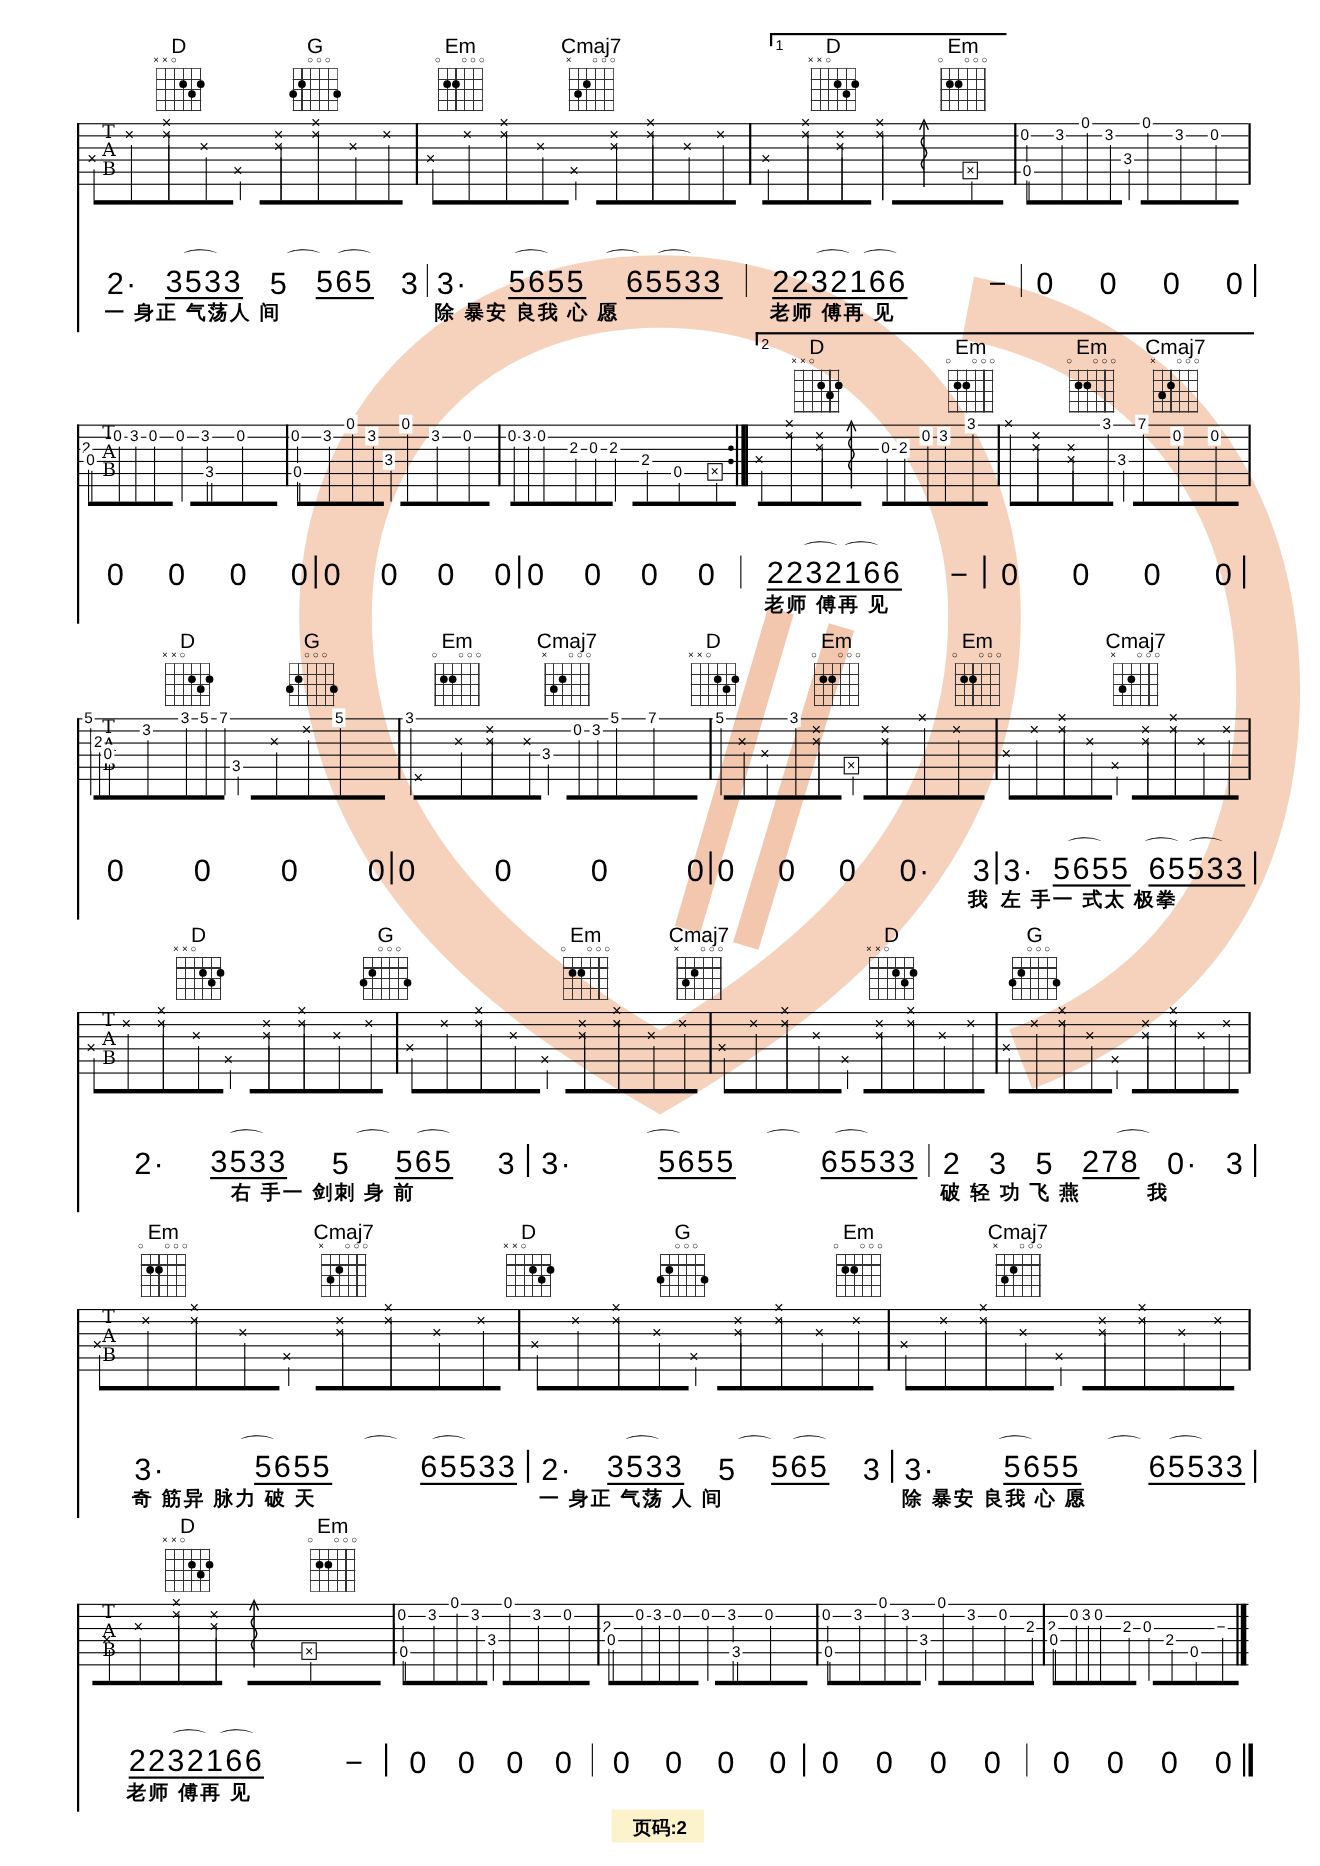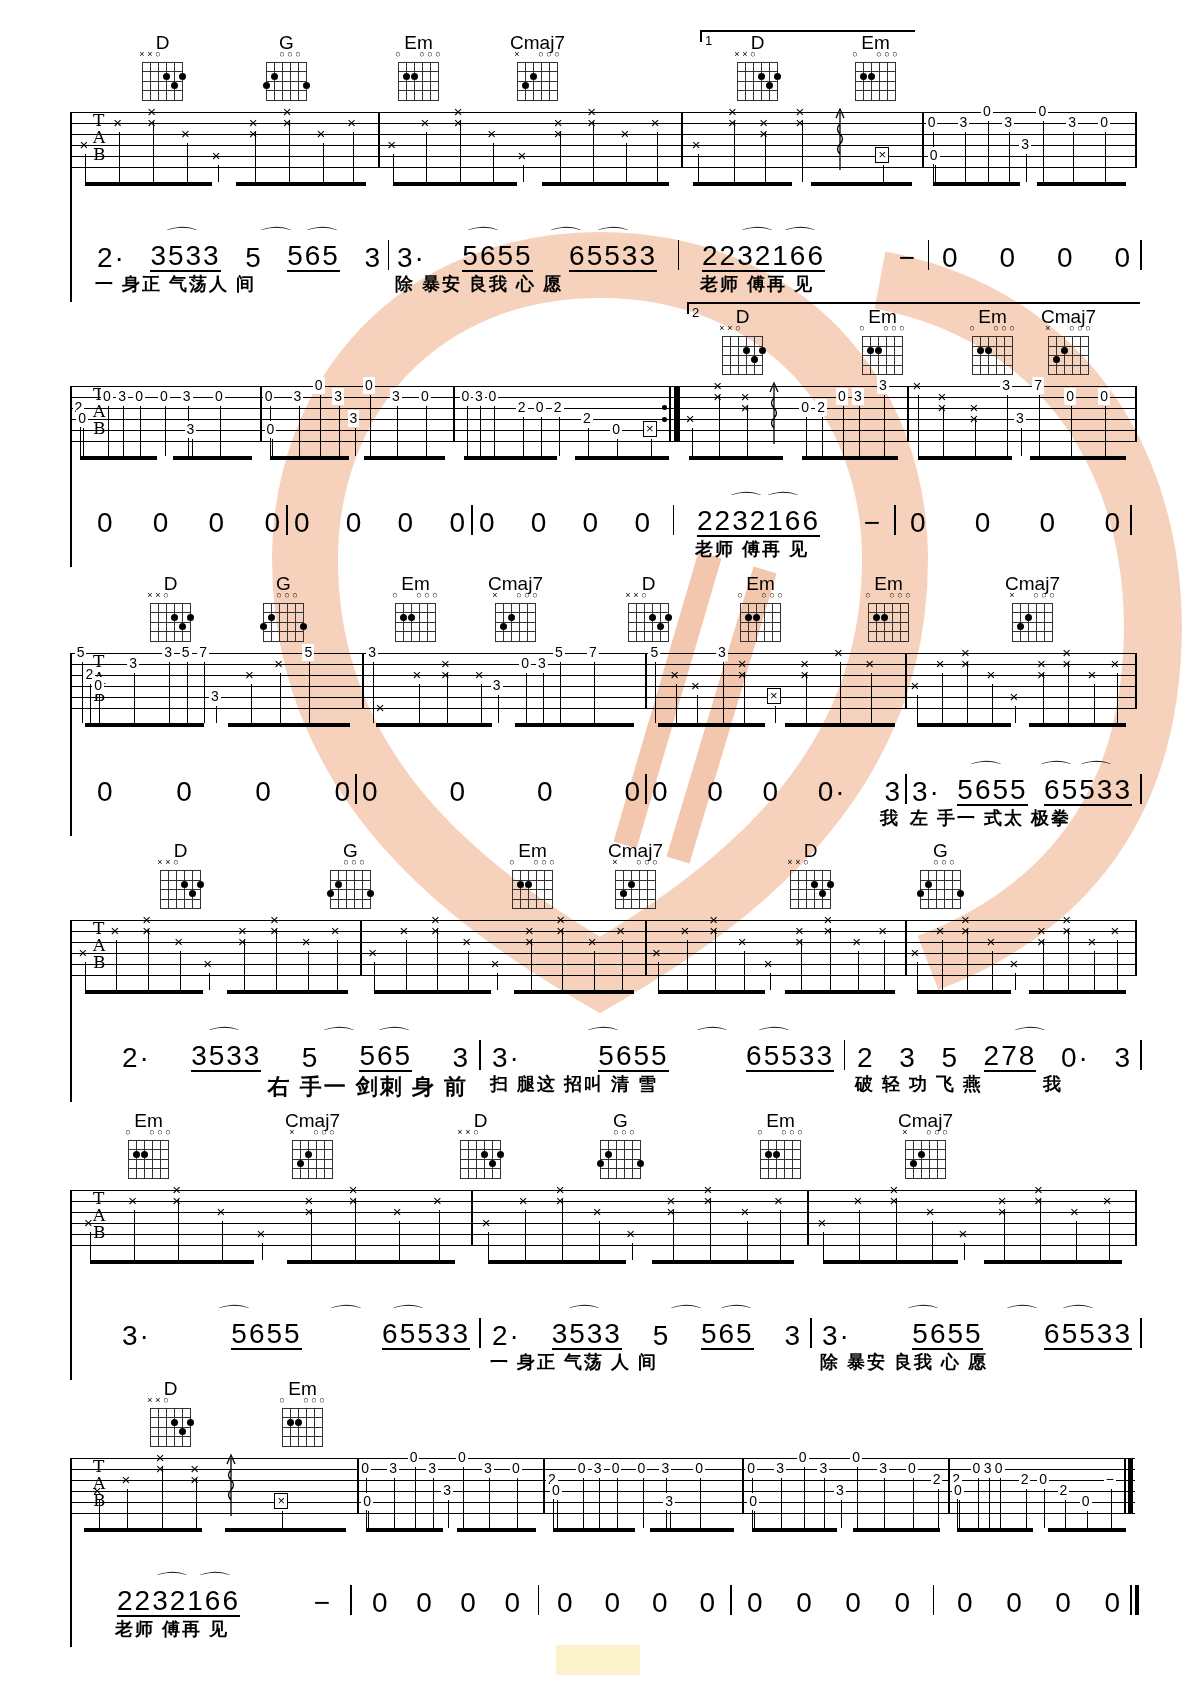--- a/index.html
+++ b/index.html
@@ -797,31 +797,30 @@
       <div class="abs" style="left: 120px; top: 1038px; width: 348px; height: 34px; display: flex; justify-content: space-between; align-items: flex-end; padding: 0px 2px;">
         <span style="font-size: 28px; letter-spacing: 2px; line-height: 1.05;">2·</span>
         <span style="font-size: 28px; letter-spacing: 2px; line-height: 1.05; border-bottom: 2px solid rgb(0, 0, 0);">3533</span>
         <span style="font-size: 28px; letter-spacing: 2px; line-height: 1.05;">5</span>
         <span style="font-size: 28px; letter-spacing: 2px; line-height: 1.05; border-bottom: 2px solid rgb(0, 0, 0);">565</span>
         <span style="font-size: 28px; letter-spacing: 2px; line-height: 1.05;">3</span>
       </div>
       <div class="abs" style="left: 213.96px; top: 1023px; font-size: 20px; transform: scaleX(1.8);">⌒</div>
       <div class="abs" style="left: 328.8px; top: 1023px; font-size: 20px; transform: scaleX(1.8);">⌒</div>
       <div class="abs" style="left: 384.48px; top: 1023px; font-size: 20px; transform: scaleX(1.8);">⌒</div>
-      <div class="abs" style="left: 120px; top: 1072px; width: 348px; font-size: 22px; font-weight: bold; white-space: nowrap; letter-spacing: 2px; text-align: right;">右 手一 剑刺 身 前</div>
+      <div class="abs" style="left: 120px; top: 1072px; width: 348px; font-size: 18px; font-weight: bold; white-space: nowrap; letter-spacing: 2px; text-align: center;">右 手一 剑刺 身 前</div>
       <div class="abs" style="left: 479px; top: 1040px; width: 1.5px; height: 30px; background: rgb(0, 0, 0);"></div>
       <div class="abs" style="left: 490px; top: 1038px; width: 342px; height: 34px; display: flex; justify-content: space-between; align-items: flex-end; padding: 0px 2px;">
         <span style="font-size: 28px; letter-spacing: 2px; line-height: 1.05;">3·</span>
         <span style="font-size: 28px; letter-spacing: 2px; line-height: 1.05; border-bottom: 2px solid rgb(0, 0, 0);">5655</span>
         <span style="font-size: 28px; letter-spacing: 2px; line-height: 1.05; border-bottom: 2px solid rgb(0, 0, 0);">65533</span>
       </div>
       <div class="abs" style="left: 592.6px; top: 1023px; font-size: 20px; transform: scaleX(1.8);">⌒</div>
       <div class="abs" style="left: 702.04px; top: 1023px; font-size: 20px; transform: scaleX(1.8);">⌒</div>
       <div class="abs" style="left: 763.6px; top: 1023px; font-size: 20px; transform: scaleX(1.8);">⌒</div>
-      <div class="abs" style="left: 490px; top: 1072px; width: 342px; font-size: 18px; font-weight: bold; white-space: nowrap; letter-spacing: 2px; text-align: left;">扫 腿这 招叫 清 雪</div>
       <div class="abs" style="left: 843.5px; top: 1040px; width: 1.5px; height: 30px; background: rgb(0, 0, 0);"></div>
       <div class="abs" style="left: 855px; top: 1038px; width: 275px; height: 34px; display: flex; justify-content: space-between; align-items: flex-end; padding: 0px 2px;">
         <span style="font-size: 28px; letter-spacing: 2px; line-height: 1.05;">2</span>
         <span style="font-size: 28px; letter-spacing: 2px; line-height: 1.05;">3</span>
         <span style="font-size: 28px; letter-spacing: 2px; line-height: 1.05;">5</span>
         <span style="font-size: 28px; letter-spacing: 2px; line-height: 1.05; border-bottom: 2px solid rgb(0, 0, 0);">278</span>
         <span style="font-size: 28px; letter-spacing: 2px; line-height: 1.05;">0·</span>
         <span style="font-size: 28px; letter-spacing: 2px; line-height: 1.05;">3</span>
       </div>
       <div class="abs" style="left: 1020px; top: 1023px; font-size: 20px; transform: scaleX(1.8);">⌒</div>
@@ -967,20 +966,21 @@
       <div class="abs" style="left: 1102.76px; top: 1193px; font-size: 15px; line-height: 16px;">×</div>
       <div class="abs" style="left: 1108.76px; top: 1210px; width: 1px; height: 50px; background: rgb(0, 0, 0);"></div>
       <div class="abs" style="left: 120px; top: 1316px; width: 348px; height: 34px; display: flex; justify-content: space-between; align-items: flex-end; padding: 0px 2px;">
         <span style="font-size: 28px; letter-spacing: 2px; line-height: 1.05;">3·</span>
         <span style="font-size: 28px; letter-spacing: 2px; line-height: 1.05; border-bottom: 2px solid rgb(0, 0, 0);">5655</span>
         <span style="font-size: 28px; letter-spacing: 2px; line-height: 1.05; border-bottom: 2px solid rgb(0, 0, 0);">65533</span>
       </div>
       <div class="abs" style="left: 224.4px; top: 1301px; font-size: 20px; transform: scaleX(1.8);">⌒</div>
       <div class="abs" style="left: 335.76px; top: 1301px; font-size: 20px; transform: scaleX(1.8);">⌒</div>
       <div class="abs" style="left: 398.4px; top: 1301px; font-size: 20px; transform: scaleX(1.8);">⌒</div>
+      <div class="abs" style="left: 120px; top: 1350px; width: 348px; font-size: 18px; font-weight: bold; white-space: nowrap; letter-spacing: 2px; text-align: left;">奇 筋异 脉力 破 天</div>
       <div class="abs" style="left: 479px; top: 1318px; width: 1.5px; height: 30px; background: rgb(0, 0, 0);"></div>
       <div class="abs" style="left: 490px; top: 1316px; width: 310px; height: 34px; display: flex; justify-content: space-between; align-items: flex-end; padding: 0px 2px;">
         <span style="font-size: 28px; letter-spacing: 2px; line-height: 1.05;">2·</span>
         <span style="font-size: 28px; letter-spacing: 2px; line-height: 1.05; border-bottom: 2px solid rgb(0, 0, 0);">3533</span>
         <span style="font-size: 28px; letter-spacing: 2px; line-height: 1.05;">5</span>
         <span style="font-size: 28px; letter-spacing: 2px; line-height: 1.05; border-bottom: 2px solid rgb(0, 0, 0);">565</span>
         <span style="font-size: 28px; letter-spacing: 2px; line-height: 1.05;">3</span>
       </div>
       <div class="abs" style="left: 573.7px; top: 1301px; font-size: 20px; transform: scaleX(1.8);">⌒</div>
       <div class="abs" style="left: 676px; top: 1301px; font-size: 20px; transform: scaleX(1.8);">⌒</div>
@@ -1164,13 +1164,16 @@
       <div class="abs" style="left: 955px; top: 1583px; width: 165px; height: 34px; display: flex; justify-content: space-between; align-items: flex-end; padding: 0px 2px;">
         <span style="font-size: 28px; letter-spacing: 2px; line-height: 1.05;">0</span>
         <span style="font-size: 28px; letter-spacing: 2px; line-height: 1.05;">0</span>
         <span style="font-size: 28px; letter-spacing: 2px; line-height: 1.05;">0</span>
         <span style="font-size: 28px; letter-spacing: 2px; line-height: 1.05;">0</span>
       </div>
       <div class="abs" style="left: 1130px; top: 1585px; width: 1.5px; height: 30px; background: rgb(0, 0, 0);"></div>
       <div class="abs" style="left: 1135px; top: 1585px; width: 4px; height: 30px; background: rgb(0, 0, 0);"></div>
     </div>
 
+  <div id="footer-wrap">
+    <span>页码:2</span>
+  </div>
 </div>
 
 </body></html>

